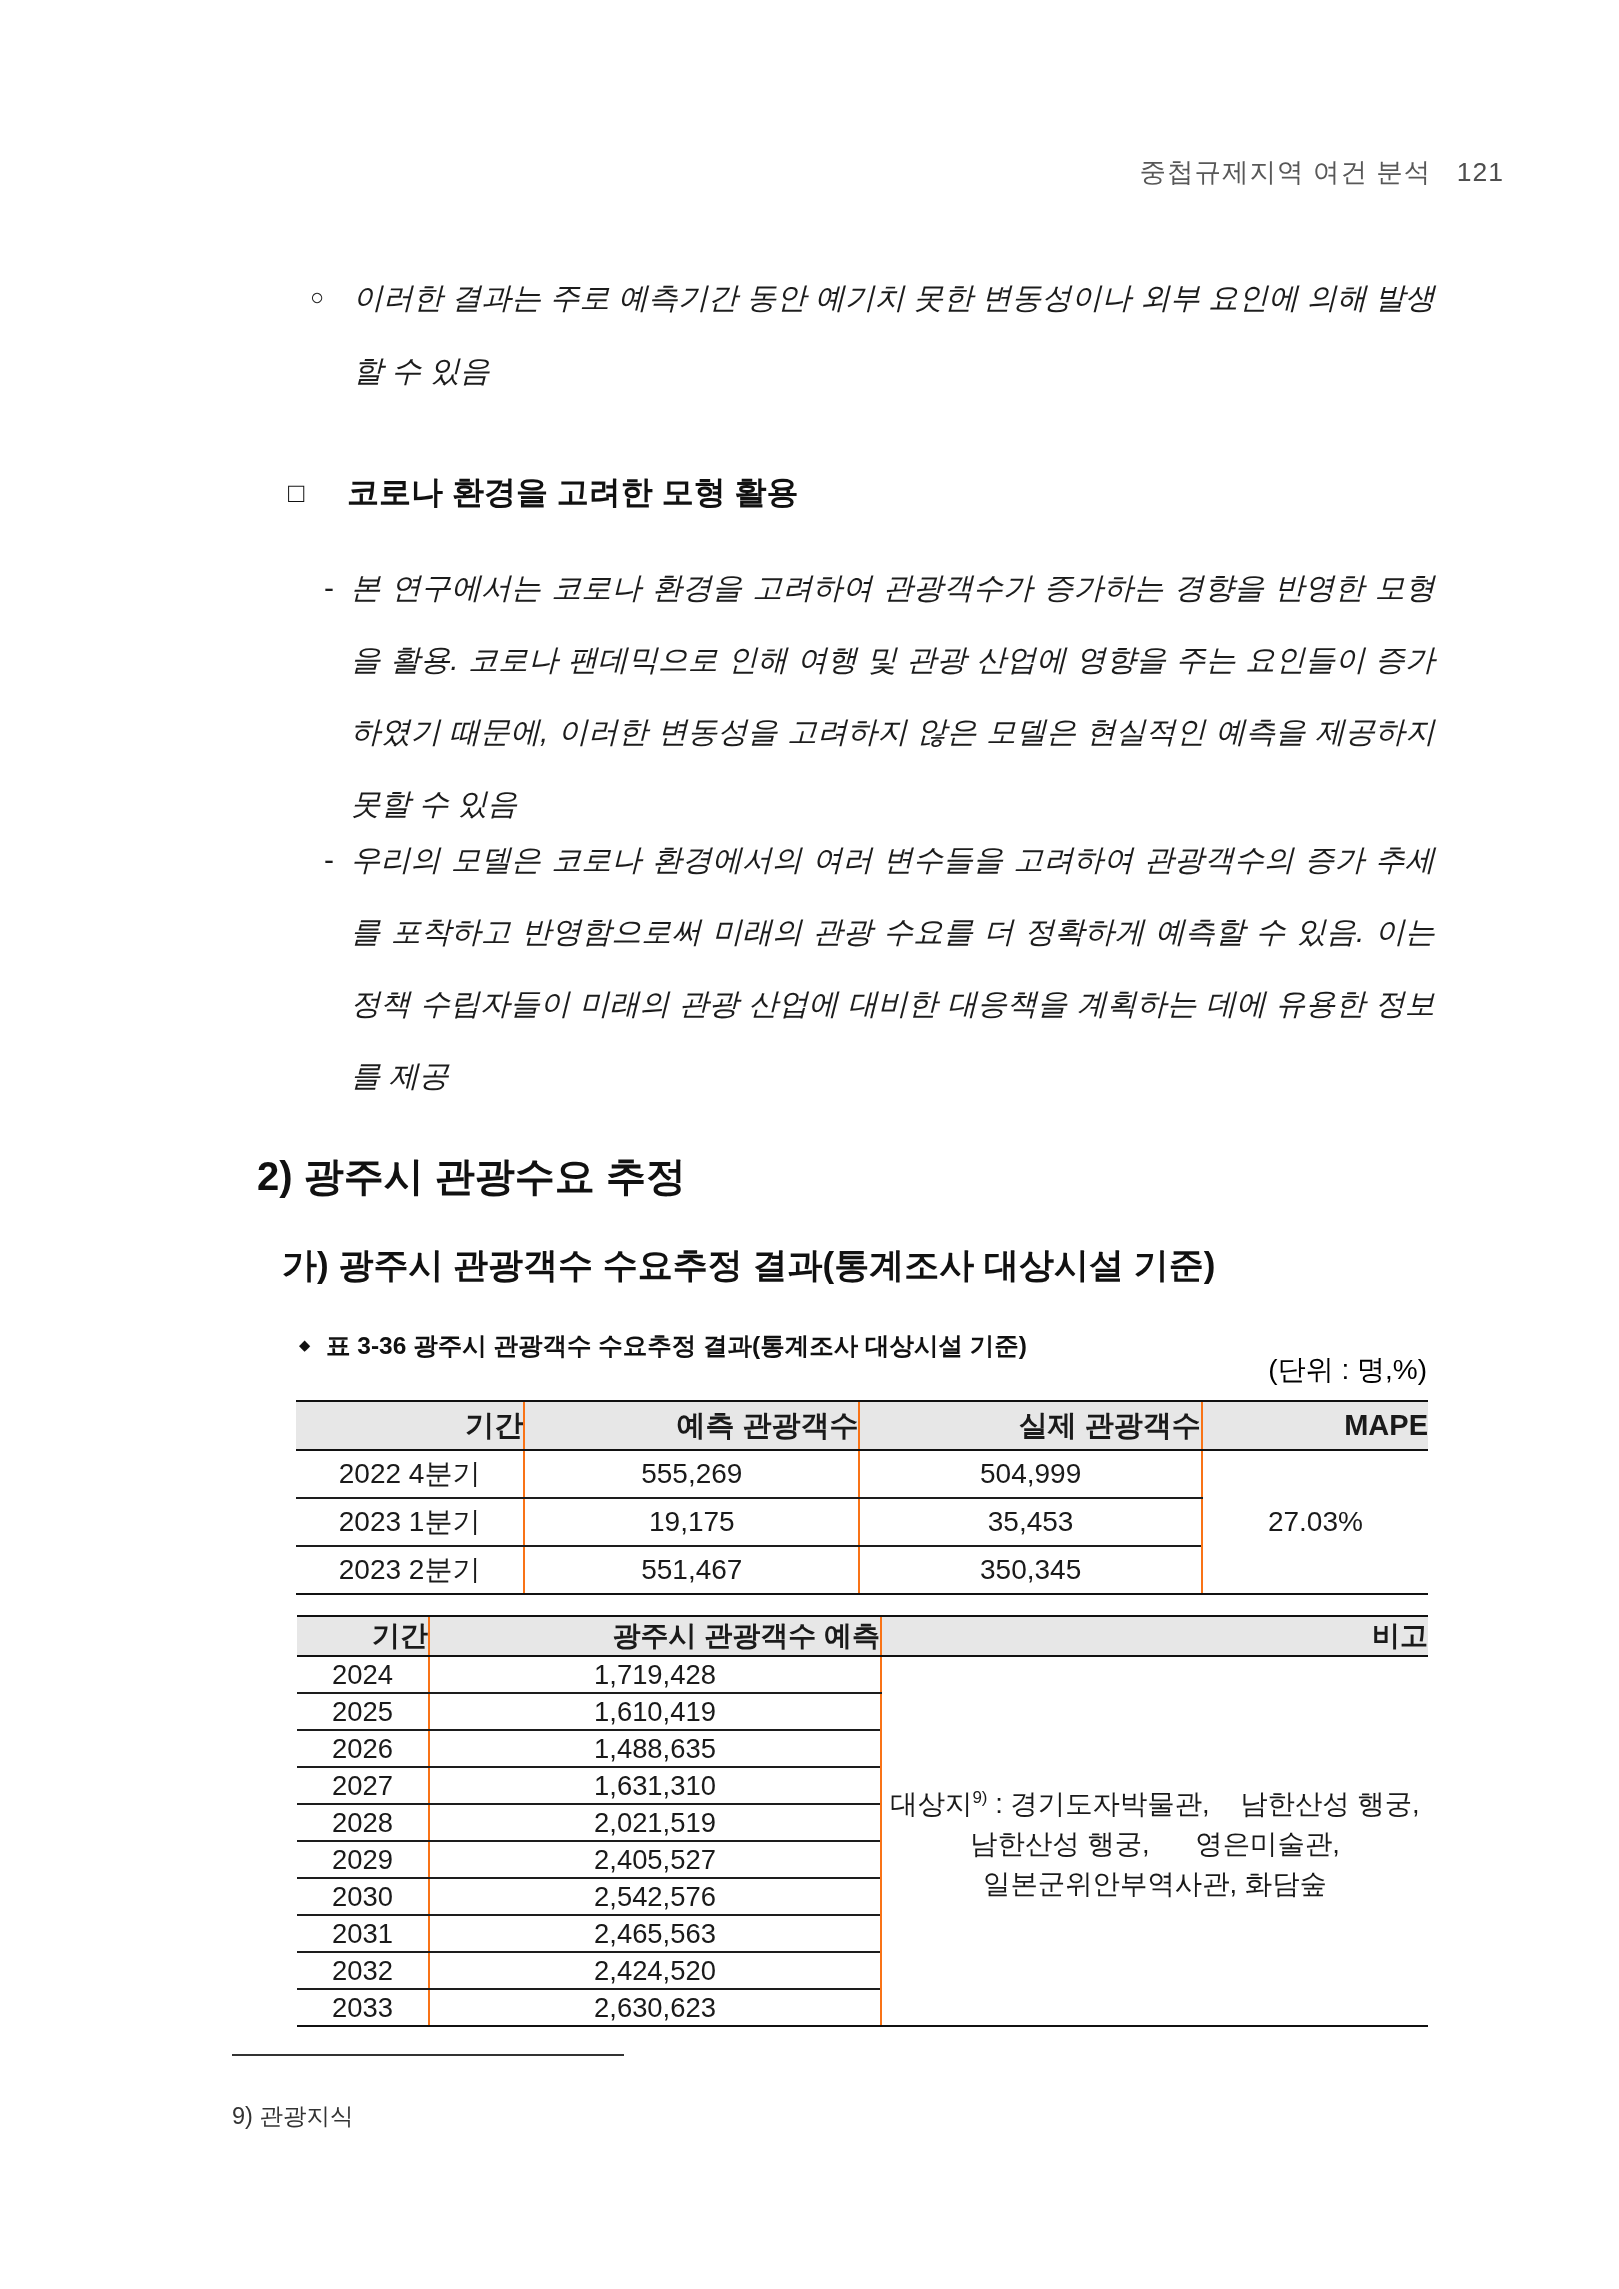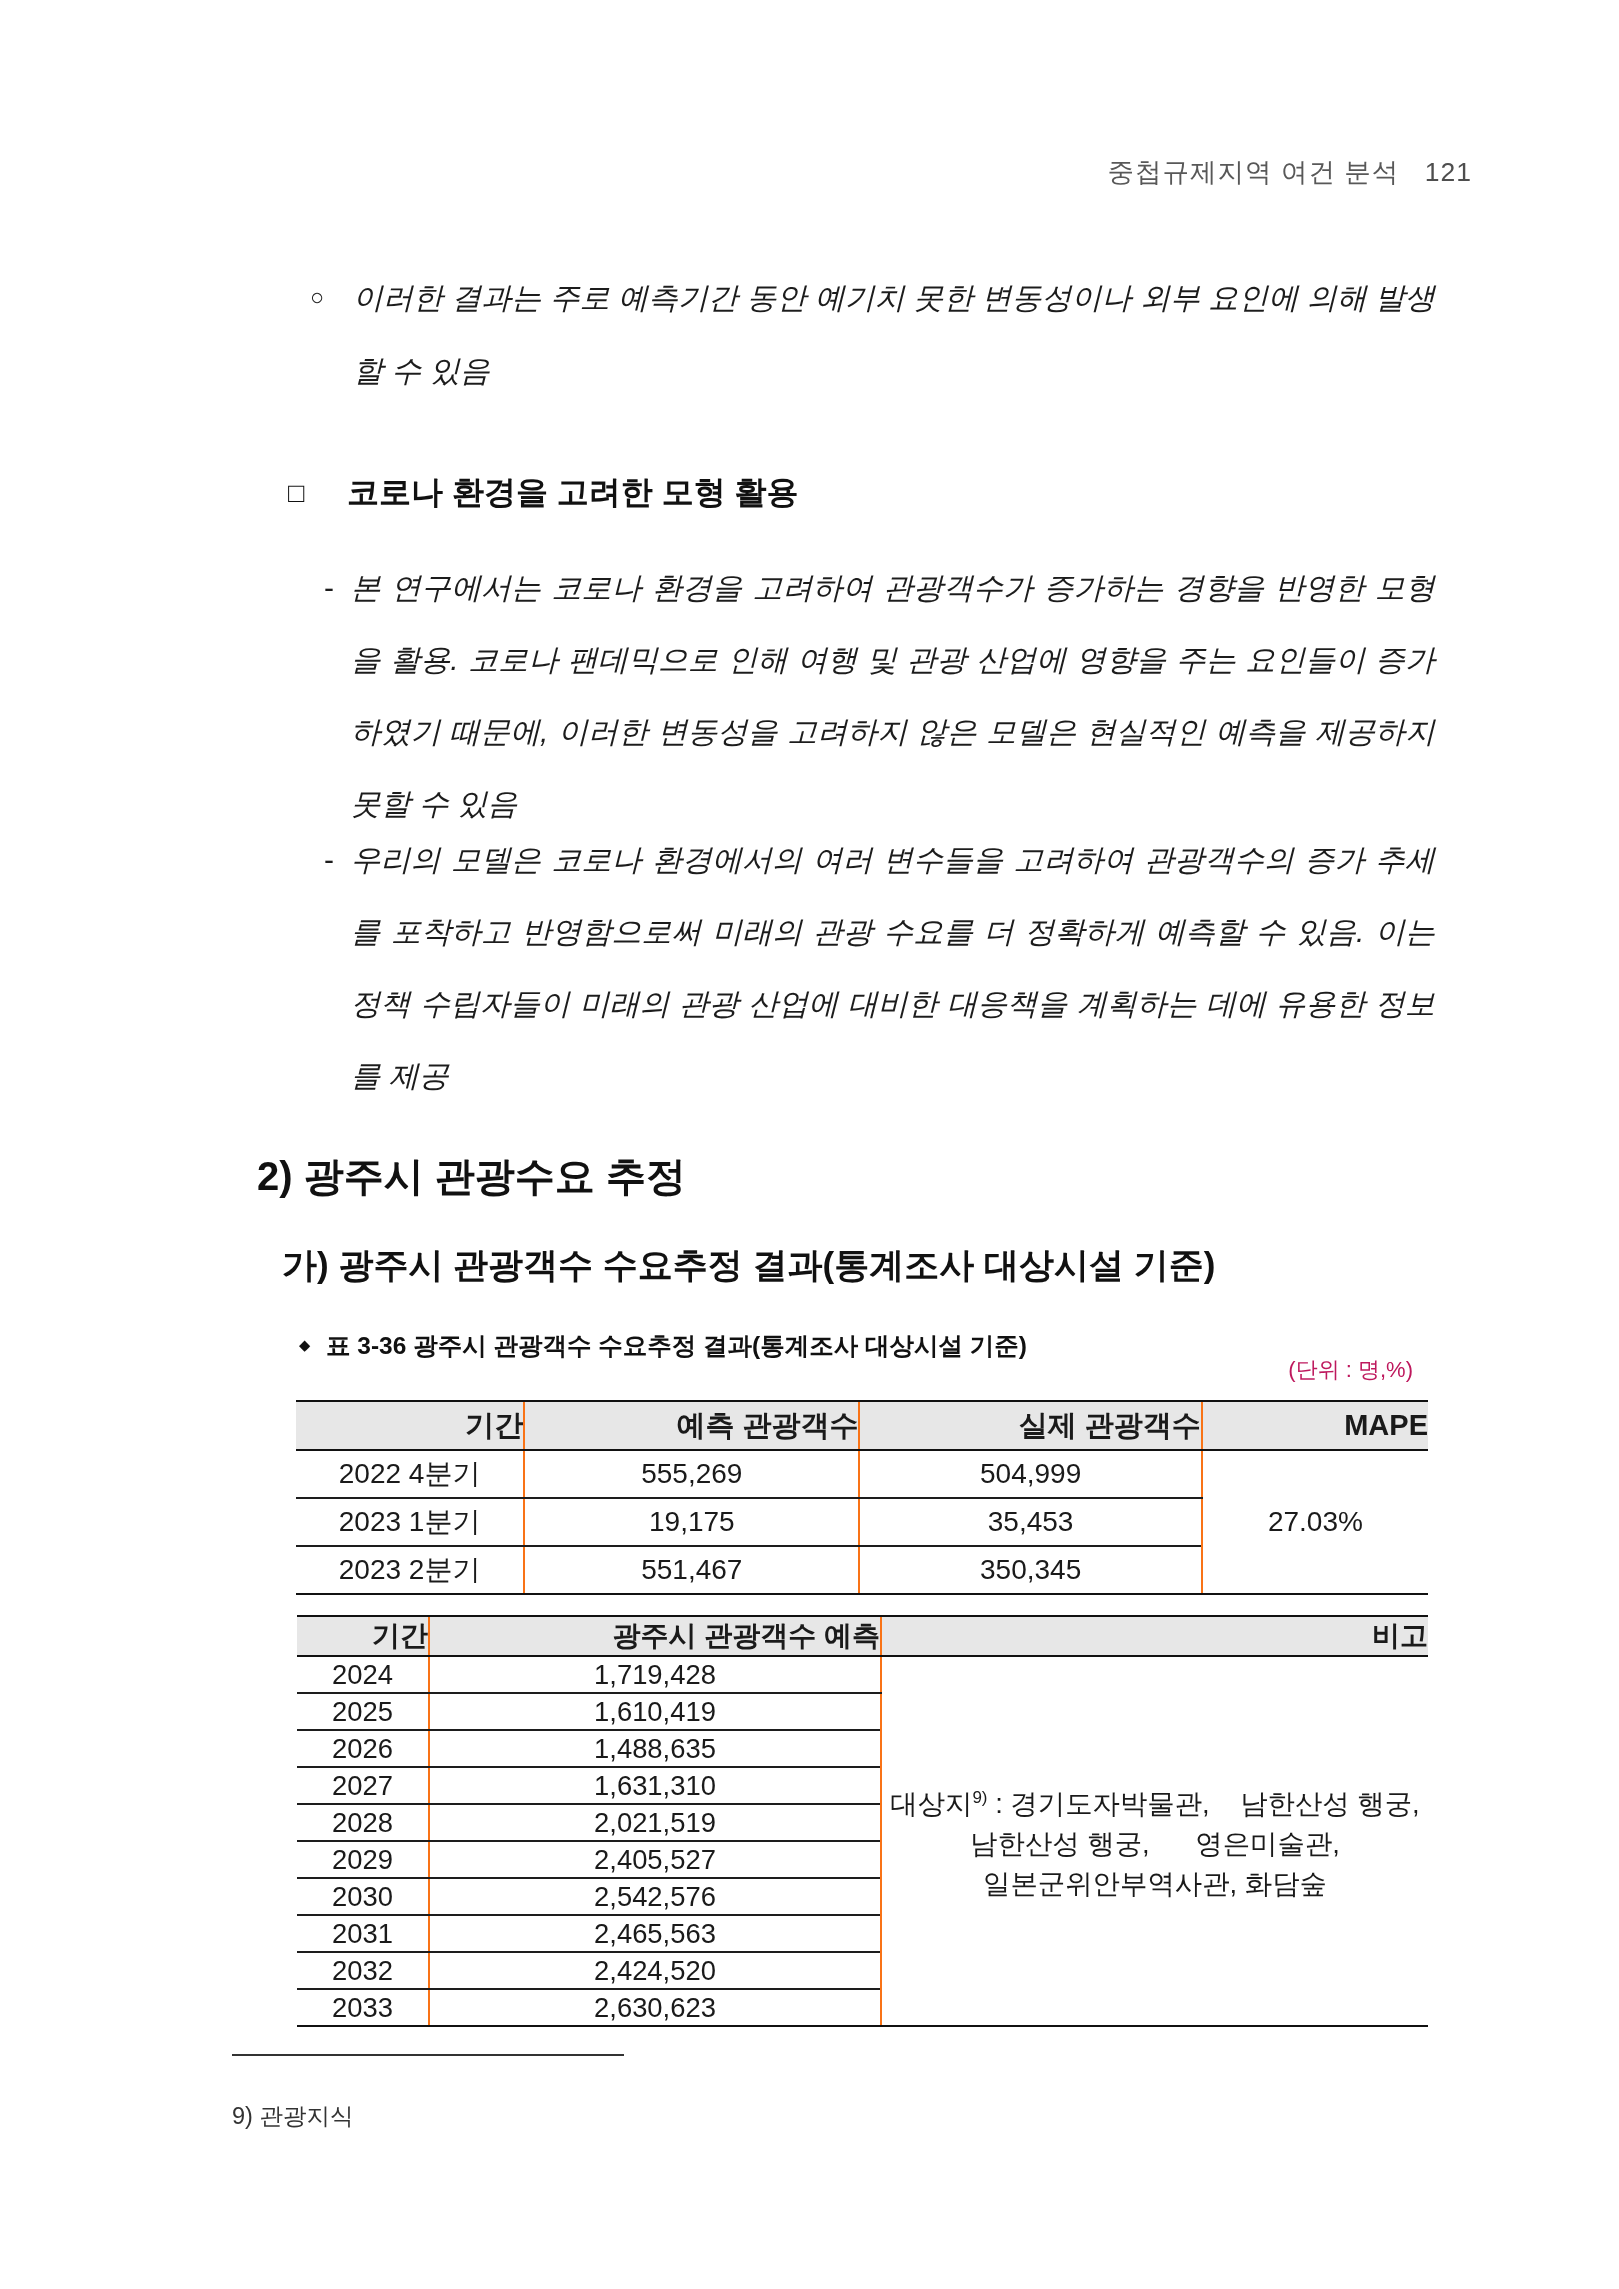--- a/index.html
+++ b/index.html
@@ -11,21 +11,21 @@
     position:relative;
     width:1619px; height:2290px;
     margin:0 auto;
     background:#ffffff;
     color:#1c1c1c;
     overflow:hidden;
   }
 
   
   .page-header {
-    position:absolute; top:157px; right:147px;
+    position:absolute; top:157px; right:115px;
     font-size:26.5px; line-height:31px; color:#585858;
     letter-spacing:1px; white-space:nowrap;
   }
   .page-header .pagenum { margin-left:25.5px; color:#4e4e4e; }
 
   
   .para {
     position:absolute; display:flex; align-items:flex-start;
     font-size:30px; line-height:73px; color:#1c1c1c;
   }
@@ -60,22 +60,22 @@
 
   .caption {
     position:absolute; left:299px; top:1329px;
     display:flex; align-items:center;
     font-size:24.5px; line-height:33px; font-weight:bold; color:#111;
     white-space:nowrap;
   }
   .caption .marker { font-size:14.7px; margin-right:15.7px; }
 
   .unit {
-    position:absolute; right:206px; top:1355px;
-    font-size:22px; line-height:29px; color:#be185d;
+    position:absolute; right:192px; top:1355px;
+    font-size:28px; line-height:29px; color:#000000;
     white-space:nowrap;
   }
 
   
   table.tbl {
     position:absolute;
     border-collapse:collapse; table-layout:fixed;
     color:#1a1a1a;
   }
   .tbl th {

